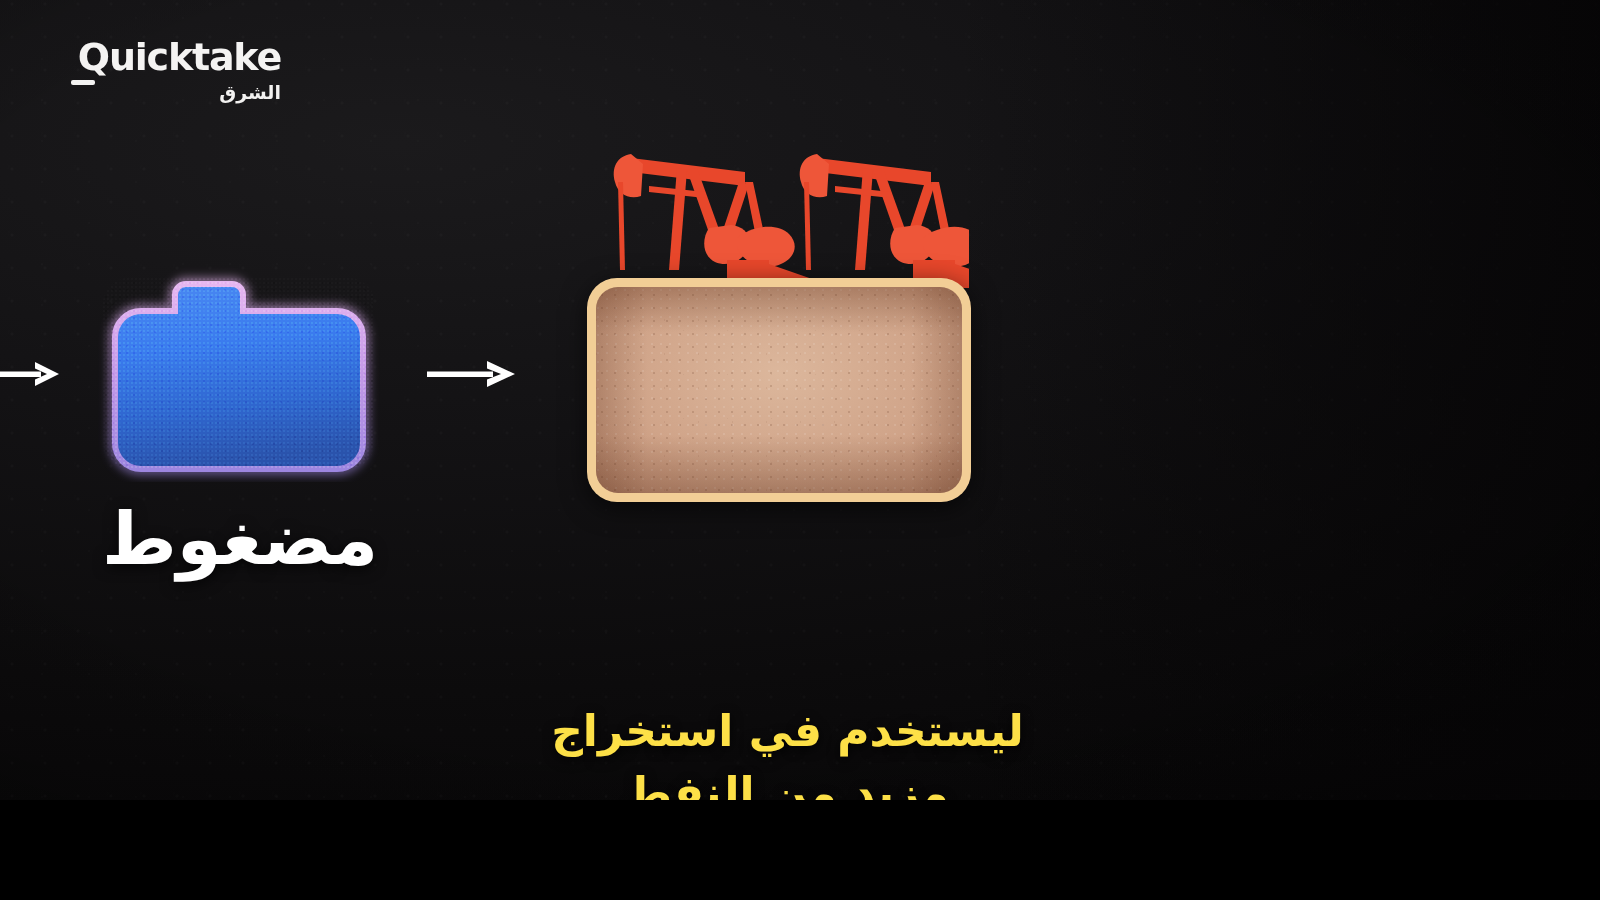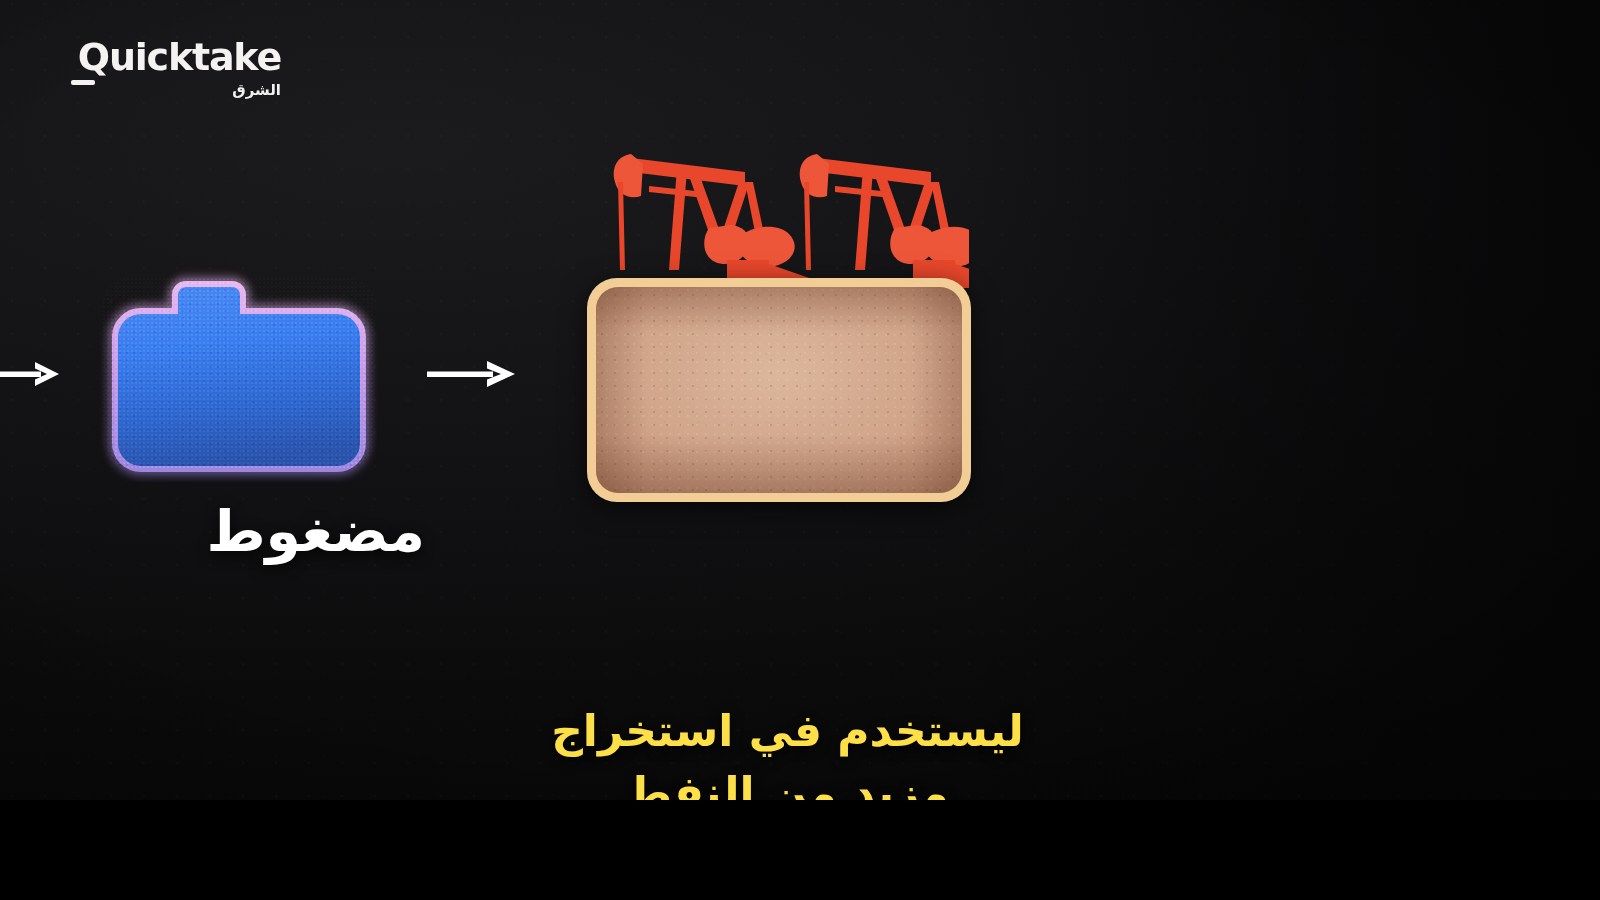--- a/index.html
+++ b/index.html
@@ -74,21 +74,21 @@
     top: 42px;
     width: 24px;
     height: 5px;
     border-radius: 2px;
     background: #f4f3f2;
   }
   .logo-ar {
     display: block;
     text-align: right;
     margin-top: 7px;
-    font-size: 15px;
+    font-size: 19px;
     font-weight: 700;
     color: #f2f1f0;
     line-height: 1;
     letter-spacing: 0;
   }
 
   
   .disclaimer {
     position: absolute;
     right: 110px;
@@ -133,22 +133,22 @@
     background-size: 4px 4px, 7px 7px;
     clip-path: inset(0 round 26px);
   }
 
   
   .word-compressed {
     position: absolute;
     left: 80px;
     top: 502px;
     width: 370px;
-    text-align: right;
-    font-size: 57px;
+    text-align: center;
+    font-size: 72px;
     font-weight: 800;
     color: #ffffff;
     line-height: 1.04;
     letter-spacing: 0;
     text-shadow: 0 3px 14px rgba(0,0,0,.75);
   }
 
   
   .rig-wrap {
     position: absolute;

